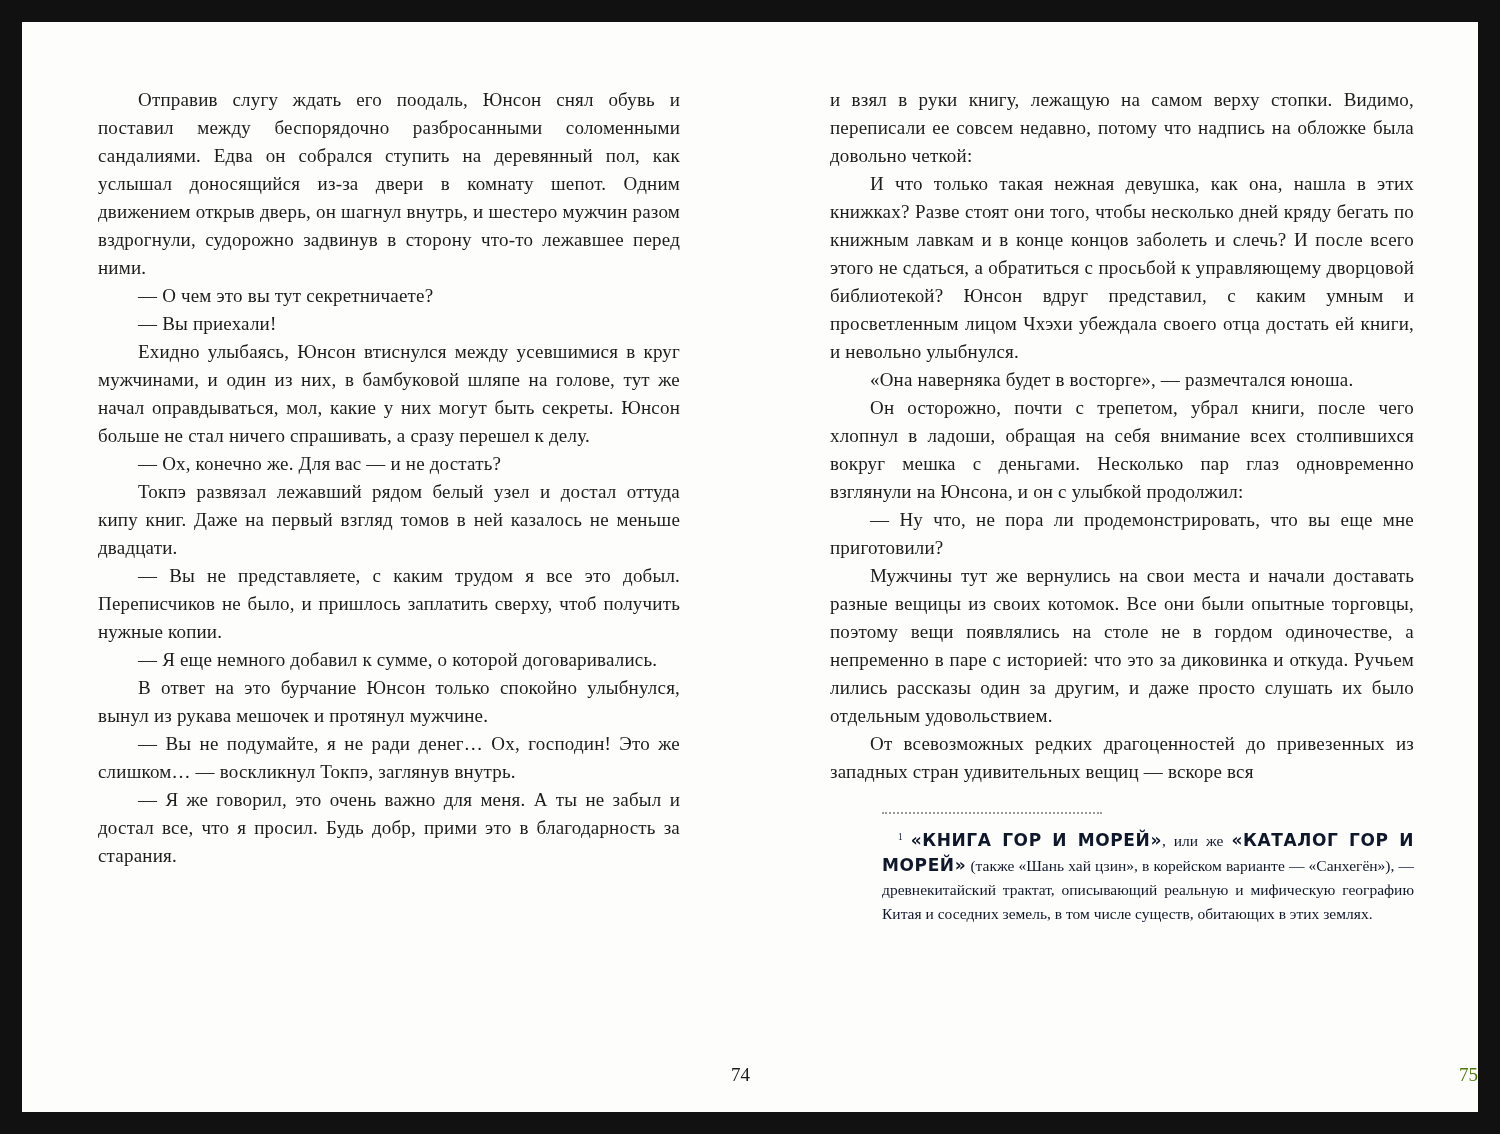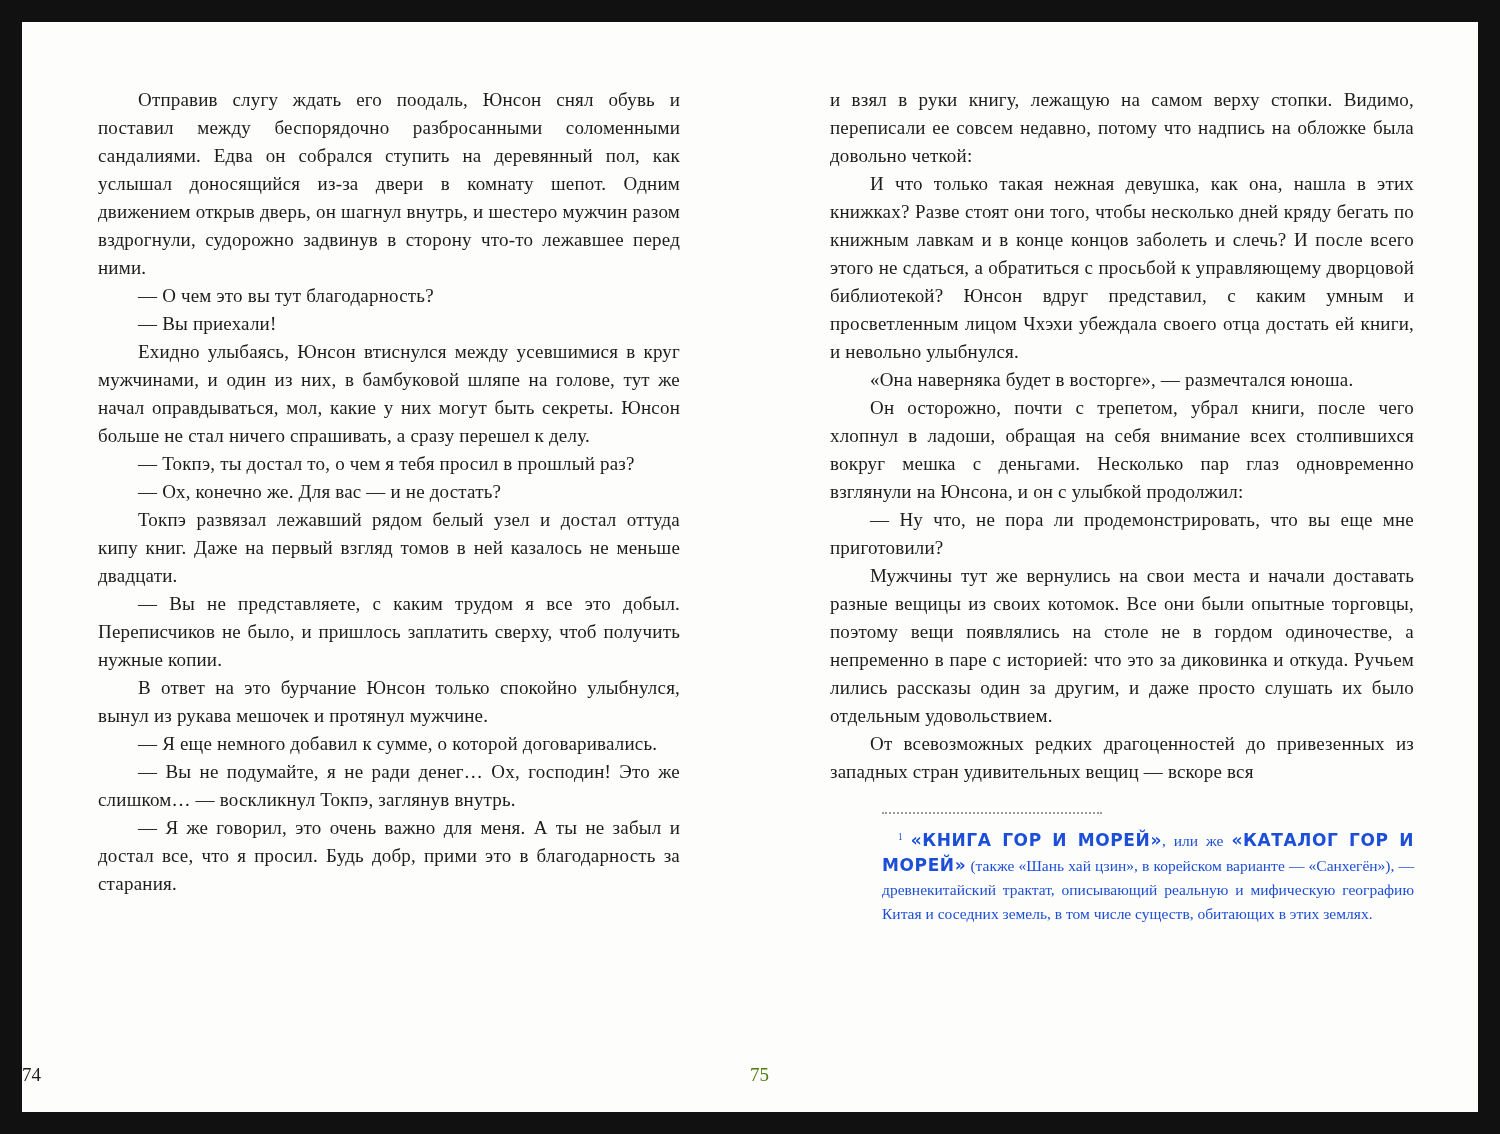--- a/index.html
+++ b/index.html
@@ -50,54 +50,53 @@
     .footnote-separator {
       width: 220px;
       border-top: 2px dotted #999999;
       margin-bottom: 14px;
     }
     .footnote-text .para {
       font-size: 15.5px;
       line-height: 24px;
       text-indent: 16px;
       text-align: justify;
-      color: #1d4ed8;
+      color: #0f172a;
     }
     .display-font {
       font-family: "DejaVu Sans", sans-serif;
       font-weight: bold;
       font-size: 17px;
       letter-spacing: 0.6px;
     }
     .page-number {
       position: absolute;
       bottom: 26px;
       left: 0;
       width: 100%;
-      text-align: left;
+      text-align: right;
       font-size: 19px;
       color: #1d1d1d;
     }
   </style>
 </head>
 <body style="background: rgb(17, 17, 17);">
 
 <div class="spread" style="background: rgb(253, 253, 252);">
   <div class="page page-left">
     <div class="page-text" style="color: rgb(29, 29, 29);">
         <p class="para"><span>Отправив слугу ждать его поодаль, Юнсон снял обувь и поставил между беспорядочно разбросанными соломенными сандалиями. Едва он собрался ступить на деревянный пол, как услышал доносящийся из-за двери в комнату шепот. Одним движением открыв дверь, он шагнул внутрь, и шестеро мужчин разом вздрогнули, судорожно задвинув в сторону что-то лежавшее перед ними.</span></p>
-        <p class="para"><span>— О чем это вы тут благодарность?</span></p>
+        <p class="para"><span>— О чем это вы тут секретничаете?</span></p>
         <p class="para"><span>— Вы приехали!</span></p>
         <p class="para"><span>Ехидно улыбаясь, Юнсон втиснулся между усевшимися в круг мужчинами, и один из них, в бамбуковой шляпе на голове, тут же начал оправдываться, мол, какие у них могут быть секреты. Юнсон больше не стал ничего спрашивать, а сразу перешел к делу.</span></p>
-        <p class="para"><span>— Токпэ, ты достал то, о чем я тебя просил в прошлый раз?</span></p>
         <p class="para"><span>— Ох, конечно же. Для вас — и не достать?</span></p>
         <p class="para"><span>Токпэ развязал лежавший рядом белый узел и достал оттуда кипу книг. Даже на первый взгляд томов в ней казалось не меньше двадцати.</span></p>
         <p class="para"><span>— Вы не представляете, с каким трудом я все это добыл. Переписчиков не было, и пришлось заплатить сверху, чтоб получить нужные копии.</span></p>
+        <p class="para"><span>— Я еще немного добавил к сумме, о которой договаривались.</span></p>
         <p class="para"><span>В ответ на это бурчание Юнсон только спокойно улыбнулся, вынул из рукава мешочек и протянул мужчине.</span></p>
-        <p class="para"><span>— Я еще немного добавил к сумме, о которой договаривались.</span></p>
         <p class="para"><span>— Вы не подумайте, я не ради денег… Ох, господин! Это же слишком… — воскликнул Токпэ, заглянув внутрь.</span></p>
         <p class="para"><span>— Я же говорил, это очень важно для меня. А ты не забыл и достал все, что я просил. Будь добр, прими это в благодарность за старания.</span></p>
       </div>
     <div class="page-number" style="color: rgb(29, 29, 29);">74</div>
   </div>
   <div class="page page-right">
     <div class="page-text" style="color: rgb(29, 29, 29);">
         <p class="para no-indent"><span>и взял в руки книгу, лежащую на самом верху стопки. Видимо, переписали ее совсем недавно, потому что надпись на обложке была довольно четкой:</span></p>
         <p class="para"><span>И что только такая нежная девушка, как она, нашла в этих книжках? Разве стоят они того, чтобы несколько дней кряду бегать по книжным лавкам и в конце концов заболеть и слечь? И после всего этого не сдаться, а обратиться с просьбой к управляющему дворцовой библиотекой? Юнсон вдруг представил, с каким умным и просветленным лицом Чхэхи убеждала своего отца достать ей книги, и невольно улыбнулся.</span></p>
         <p class="para"><span>«Она наверняка будет в восторге», — размечтался юноша.</span></p>

